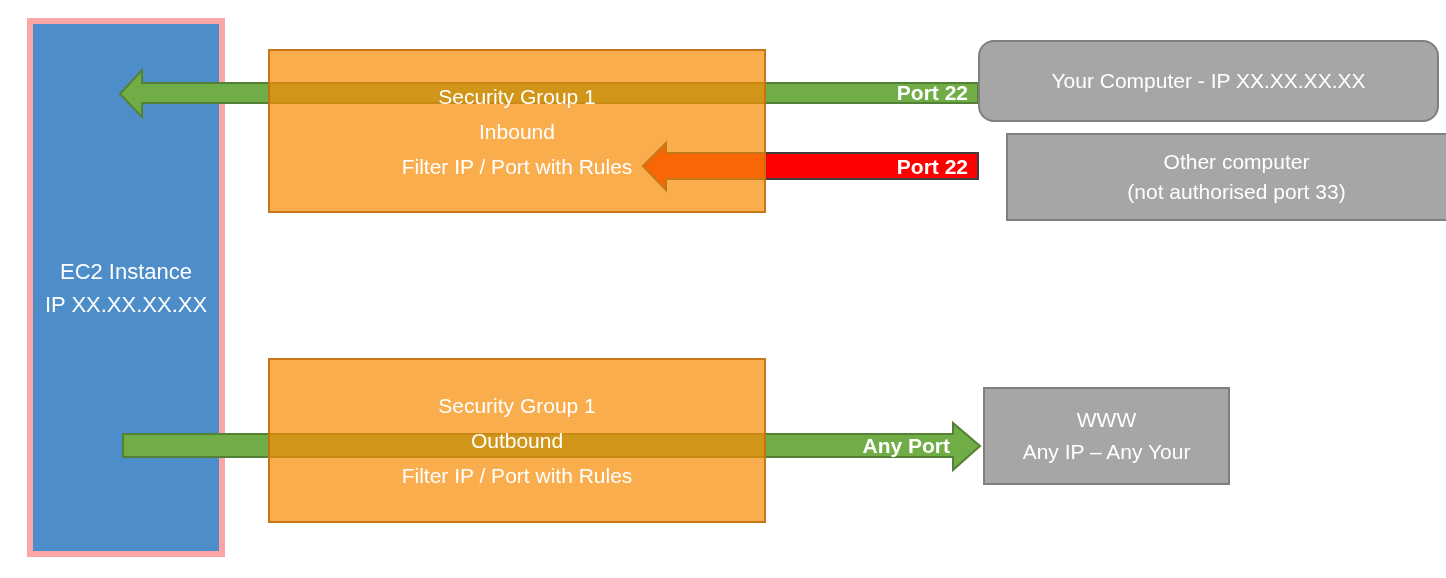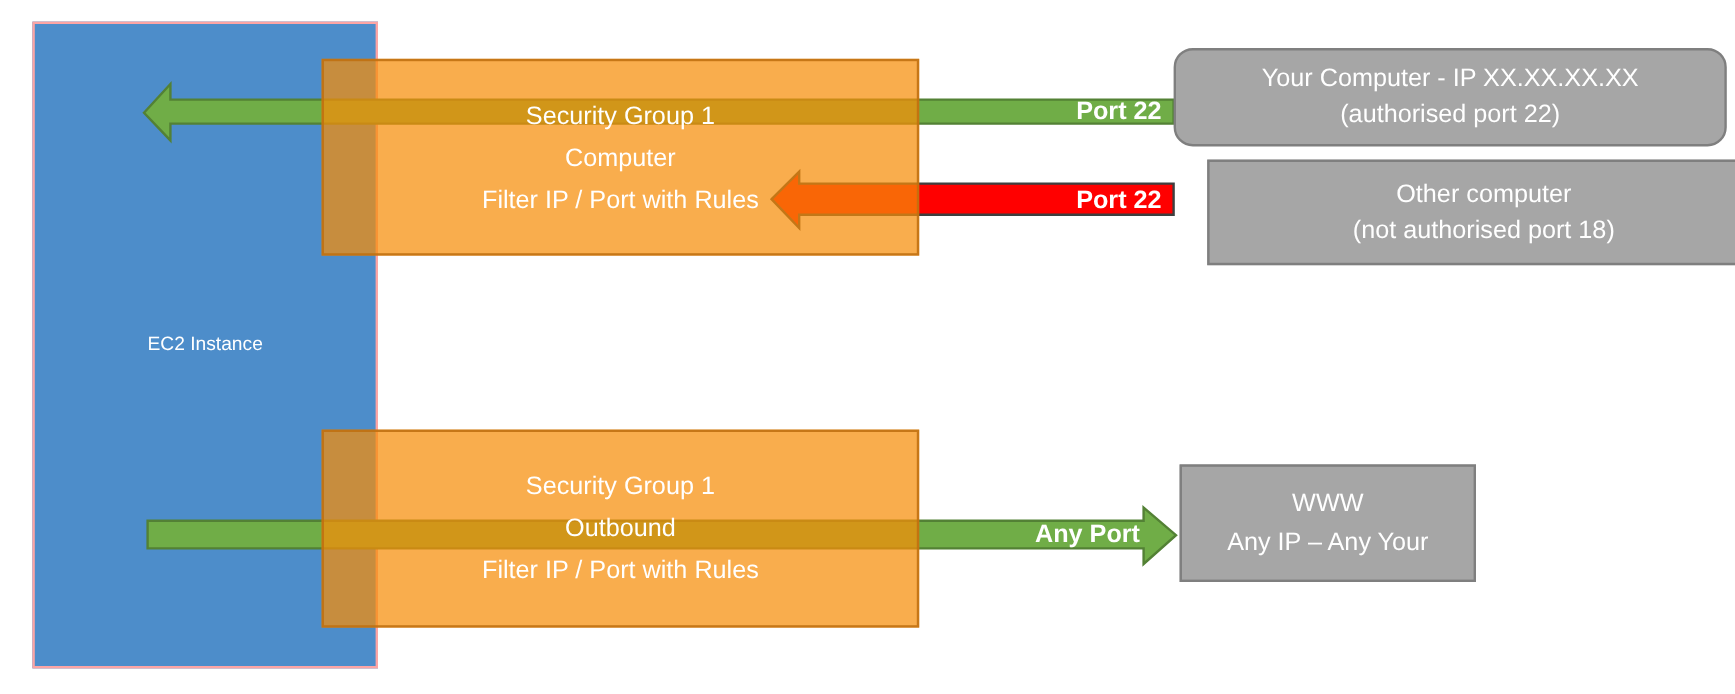--- a/index.html
+++ b/index.html
@@ -15,25 +15,25 @@
     position: absolute;
     box-sizing: border-box;
     display: flex;
     flex-direction: column;
     justify-content: center;
     align-items: center;
     text-align: center;
     color: #ffffff;
   }
   .ec2 {
-    left: 27px; top: 18px; width: 288px; height: 539px;
+    left: 27px; top: 18px; width: 198px; height: 539px;
     background: #4D8DCA;
-    border: 2px solid #fca5a5;
+    border: 6px solid #fca5a5;
     z-index: 1;
-    font-size: 16px;
+    font-size: 22px;
     line-height: 33px;
   }
   .arrows {
     position: absolute;
     left: 0; top: 0;
     z-index: 2;
   }
   .gray {
     background: #A6A6A6;
     border: 2px solid #7F7F7F;
@@ -67,46 +67,46 @@
   .lbl-in-blocked { left: 860px; top: 155px; width: 108px; height: 23px; line-height: 23px; }
   .lbl-outbound   { left: 812px; top: 434px; width: 138px; height: 35px; line-height: 23px; }
 </style>
 </head>
 <body>
 
 <div class="stage">
 
   <div class="box ec2">
     <div>EC2 Instance</div>
+    <div>IP XX.XX.XX.XX</div>
   </div>
 
   <svg class="arrows" width="1446" height="578" viewBox="0 0 1446 578">
     <polygon points="120,94 142,70 142,83 978,83 978,103 142,103 142,117" stroke-width="2" stroke-linejoin="miter" fill="#70AD47" stroke="#538135"></polygon>
     <polygon points="643,166 666,143 666,153 978,153 978,179 666,179 666,190" stroke-width="2" stroke-linejoin="miter" fill="#FF0000" stroke="#3F3F3F"></polygon>
     <polygon points="123,434 953,434 953,423 980,446 953,470 953,457 123,457" stroke-width="2" stroke-linejoin="miter" fill="#70AD47" stroke="#538135"></polygon>
   </svg>
 
   <div class="box gray your-computer">
     <div>Your Computer - IP XX.XX.XX.XX</div>
-    <div>(authorised port 22)</div>
   </div>
 
   <div class="box gray other-computer">
     <div>Other computer</div>
-    <div>(not authorised port 18)</div>
+    <div>(not authorised port 33)</div>
   </div>
 
   <div class="box gray www">
     <div>WWW</div>
     <div>Any IP – Any Your</div>
   </div>
 
   <div class="box sg inbound">
     <div>Security Group 1</div>
-    <div>Computer</div>
+    <div>Inbound</div>
     <div>Filter IP / Port with Rules</div>
   </div>
 
   <div class="box sg outbound">
     <div>Security Group 1</div>
     <div>Outbound</div>
     <div>Filter IP / Port with Rules</div>
   </div>
 
   <div class="arrow-label lbl-in-allowed">Port 22</div>

